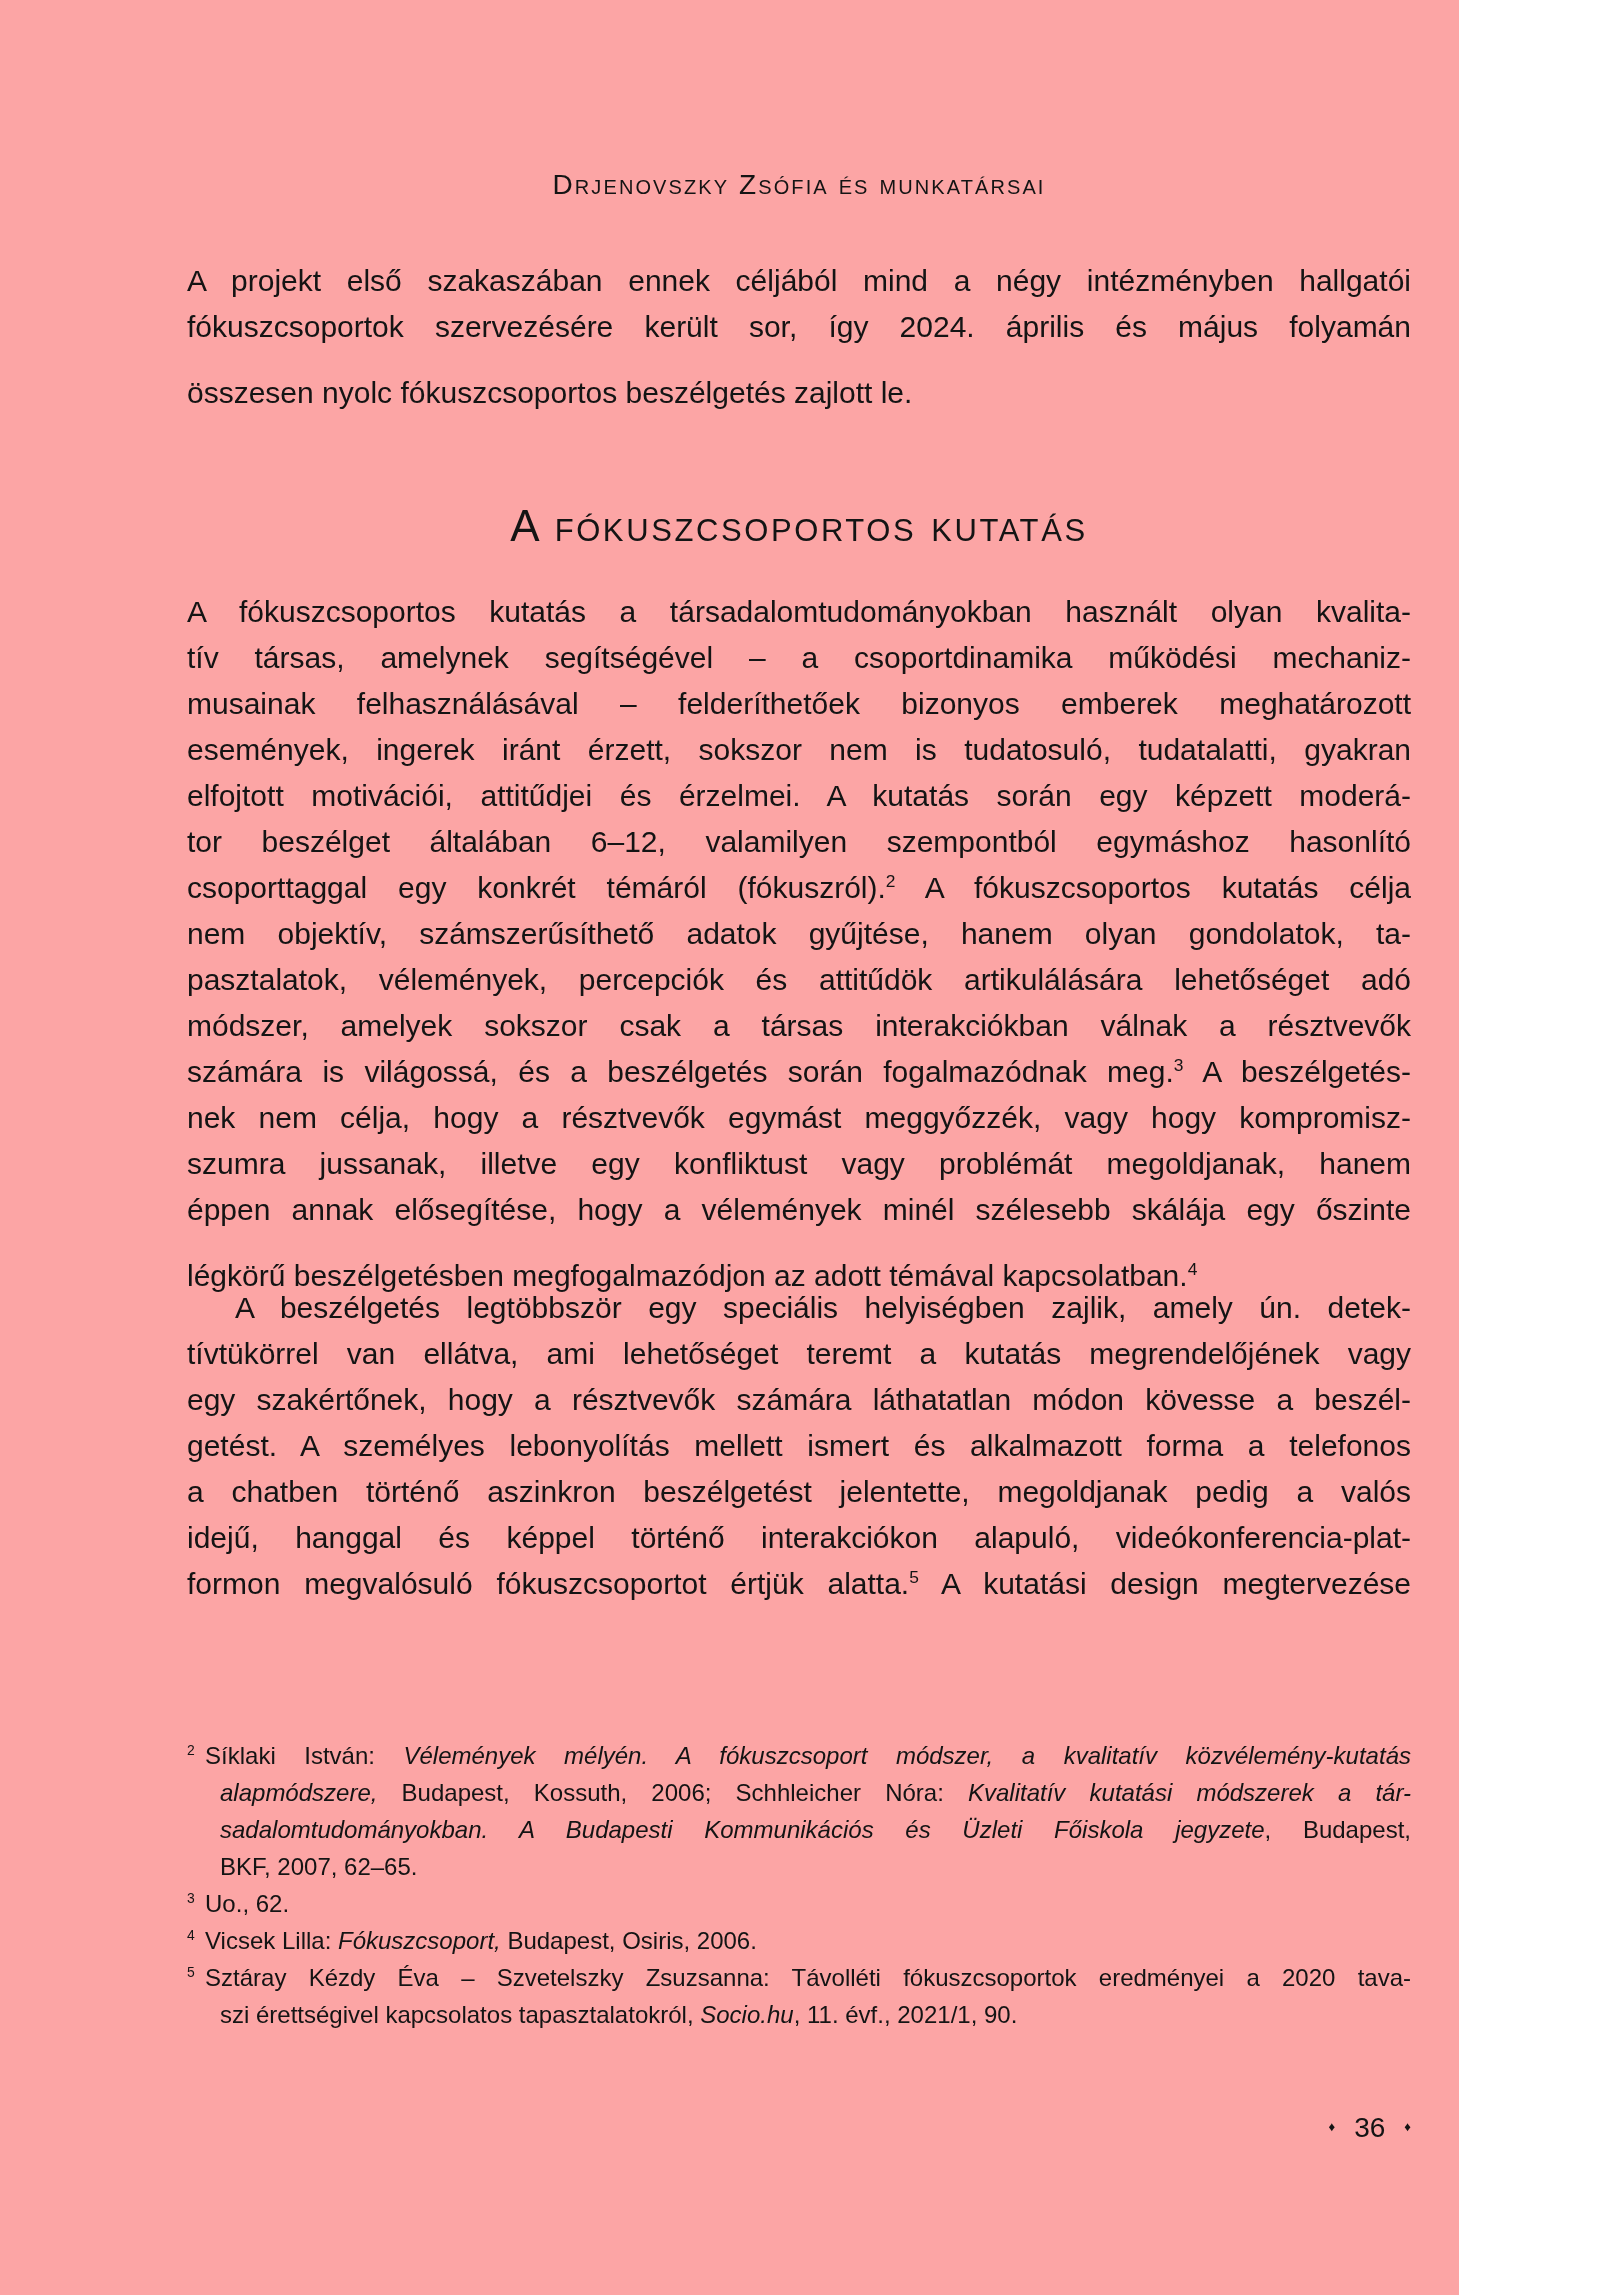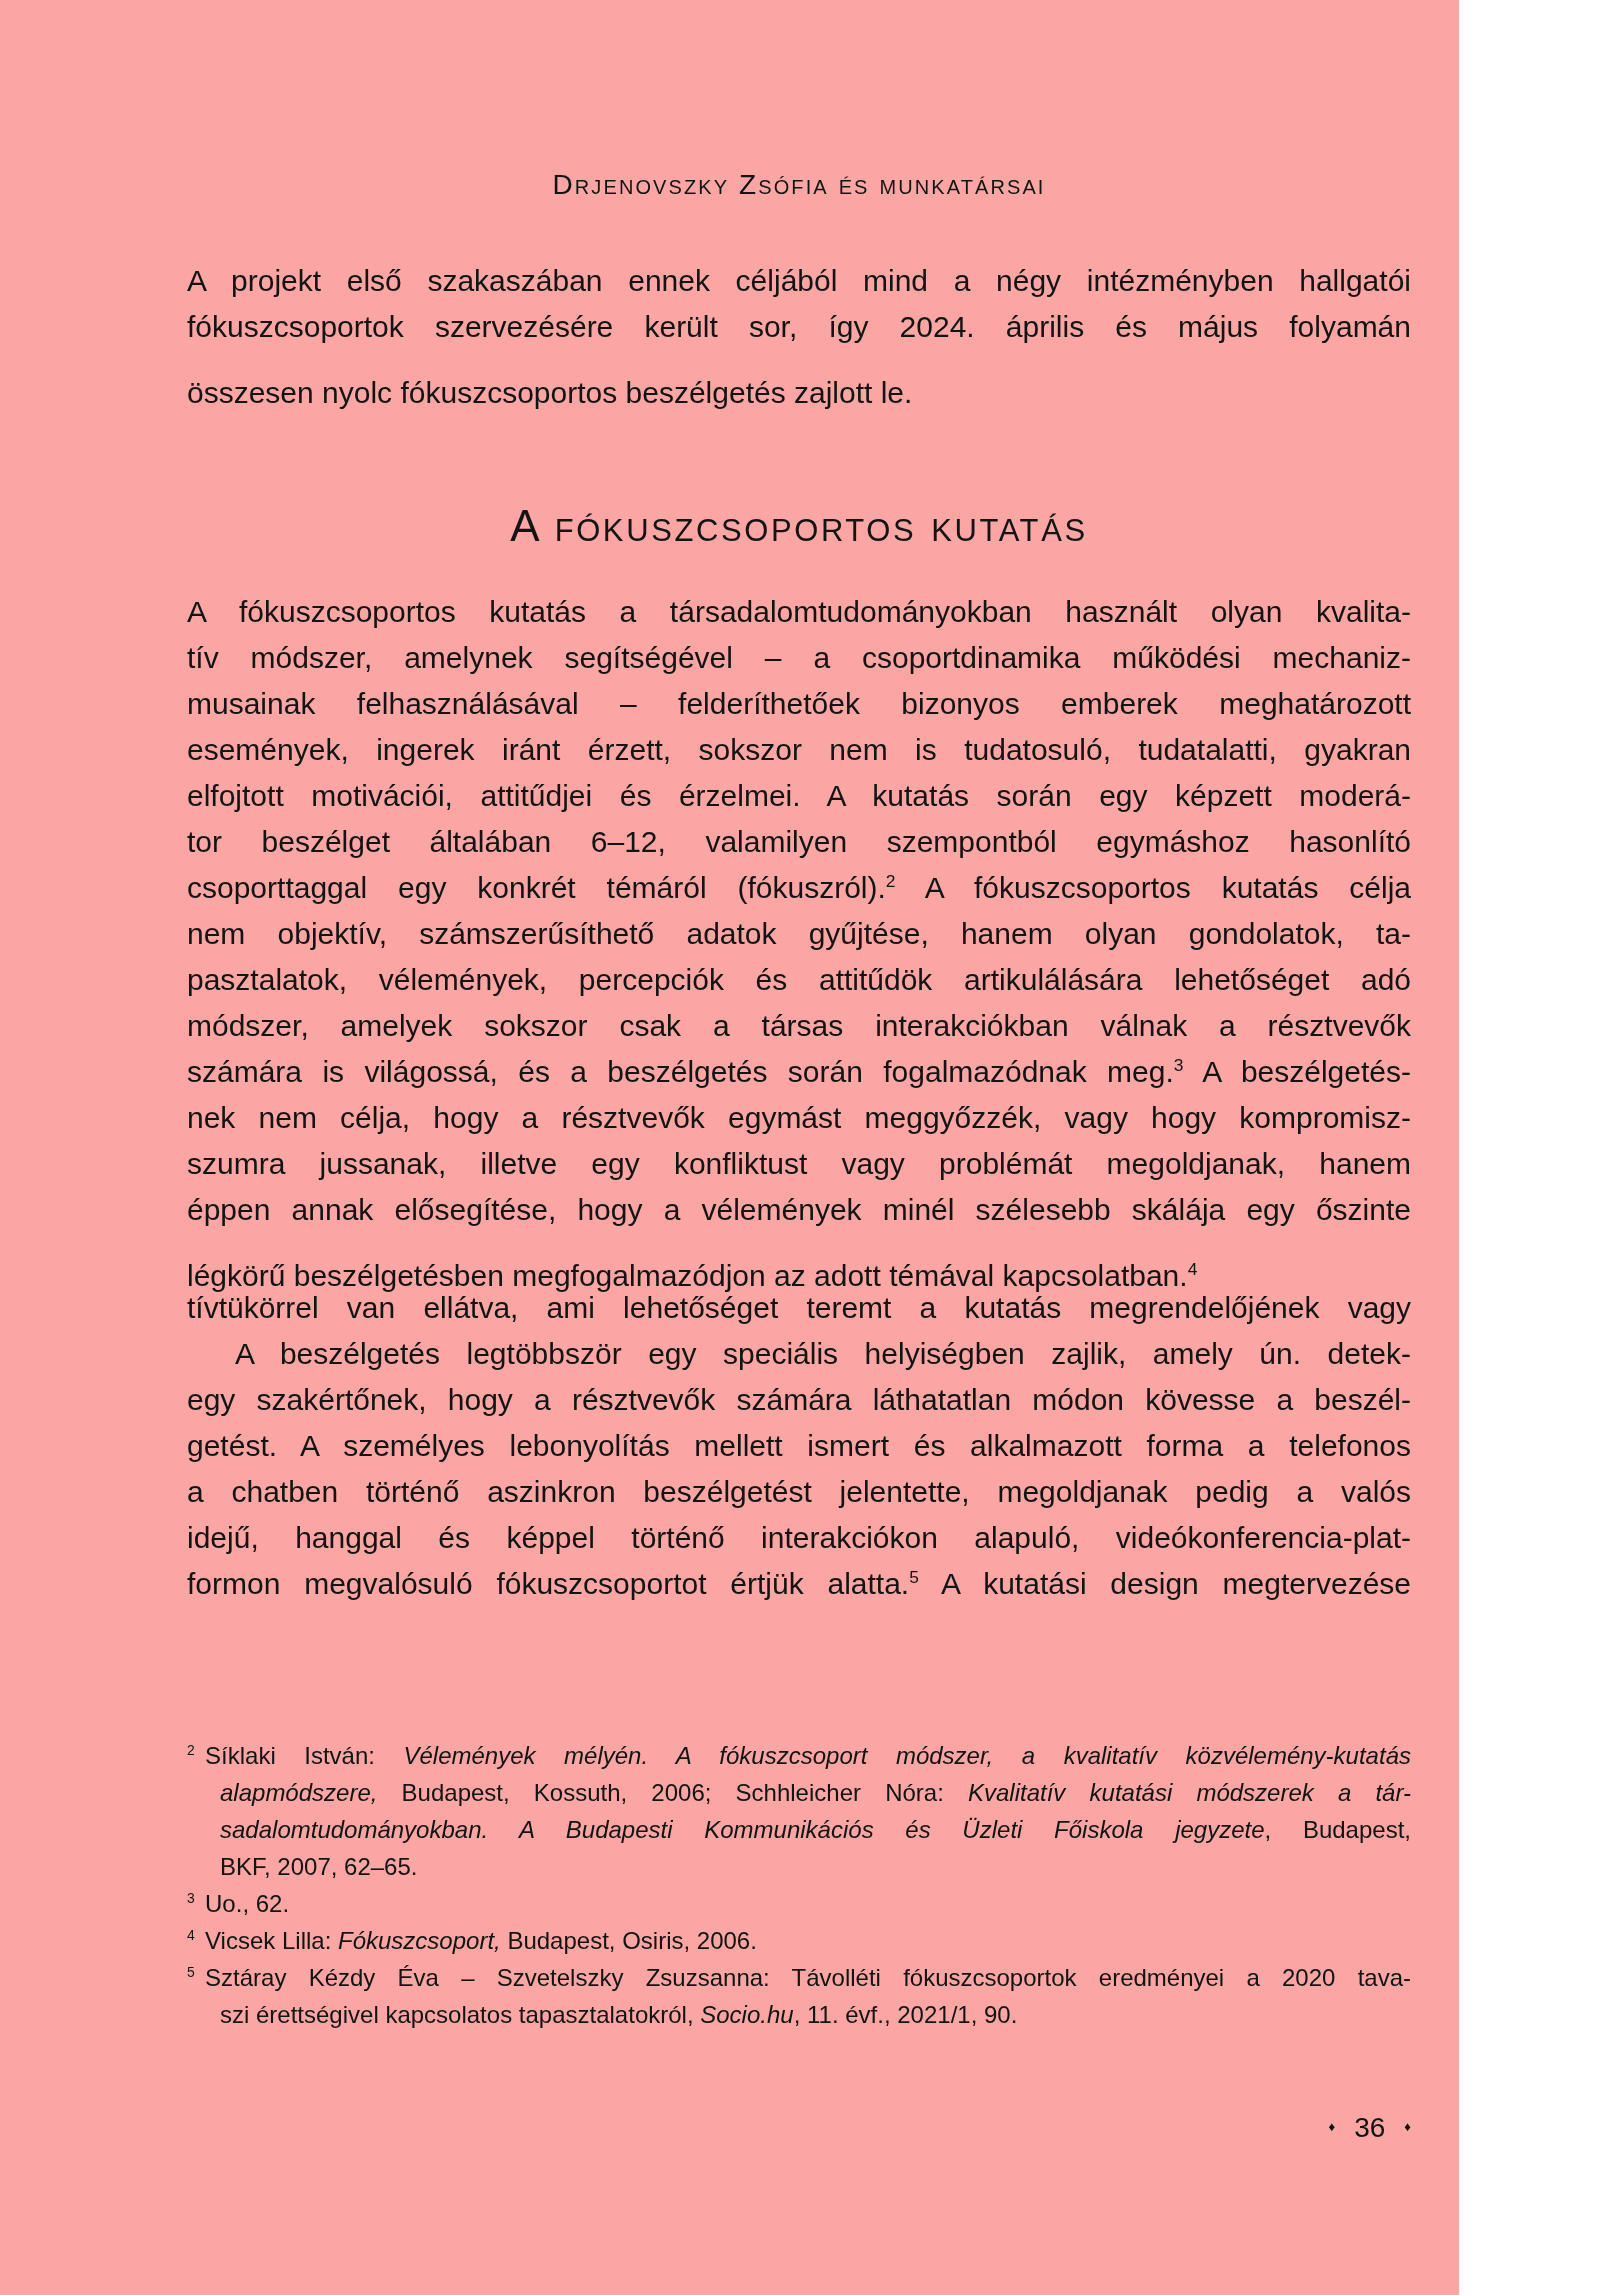--- a/index.html
+++ b/index.html
@@ -111,39 +111,39 @@
     <div class="para para-1">
       <div class="line">A projekt első szakaszában ennek céljából mind a négy intézményben hallgatói</div>
       <div class="line">fókuszcsoportok szervezésére került sor, így 2024. április és május folyamán</div>
       <div class="line last">összesen nyolc fókuszcsoportos beszélgetés zajlott le.</div>
     </div>
 
     <div class="section-heading">A fókuszcsoportos kutatás</div>
 
     <div class="para para-2">
       <div class="line">A fókuszcsoportos kutatás a társadalomtudományokban használt olyan kvalita-</div>
-      <div class="line">tív módszer, amelynek segítségével – a csoportdinamika működési mechaniz-</div>
+      <div class="line">tív társas, amelynek segítségével – a csoportdinamika működési mechaniz-</div>
       <div class="line">musainak felhasználásával – felderíthetőek bizonyos emberek meghatározott</div>
       <div class="line">események, ingerek iránt érzett, sokszor nem is tudatosuló, tudatalatti, gyakran</div>
       <div class="line">elfojtott motivációi, attitűdjei és érzelmei. A kutatás során egy képzett moderá-</div>
       <div class="line">tor beszélget általában 6–12, valamilyen szempontból egymáshoz hasonlító</div>
       <div class="line">csoporttaggal egy konkrét témáról (fókuszról).<sup>2</sup> A fókuszcsoportos kutatás célja</div>
       <div class="line">nem objektív, számszerűsíthető adatok gyűjtése, hanem olyan gondolatok, ta-</div>
       <div class="line">pasztalatok, vélemények, percepciók és attitűdök artikulálására lehetőséget adó</div>
       <div class="line">módszer, amelyek sokszor csak a társas interakciókban válnak a résztvevők</div>
       <div class="line">számára is világossá, és a beszélgetés során fogalmazódnak meg.<sup>3</sup> A beszélgetés-</div>
       <div class="line">nek nem célja, hogy a résztvevők egymást meggyőzzék, vagy hogy kompromisz-</div>
       <div class="line">szumra jussanak, illetve egy konfliktust vagy problémát megoldjanak, hanem</div>
       <div class="line">éppen annak elősegítése, hogy a vélemények minél szélesebb skálája egy őszinte</div>
       <div class="line last">légkörű beszélgetésben megfogalmazódjon az adott témával kapcsolatban.<sup>4</sup></div>
     </div>
 
     <div class="para para-3">
+      <div class="line indent">A beszélgetés legtöbbször egy speciális helyiségben zajlik, amely ún. detek-</div>
       <div class="line">tívtükörrel van ellátva, ami lehetőséget teremt a kutatás megrendelőjének vagy</div>
-      <div class="line indent">A beszélgetés legtöbbször egy speciális helyiségben zajlik, amely ún. detek-</div>
       <div class="line">egy szakértőnek, hogy a résztvevők számára láthatatlan módon kövesse a beszél-</div>
       <div class="line">getést. A személyes lebonyolítás mellett ismert és alkalmazott forma a telefonos</div>
       <div class="line">a chatben történő aszinkron beszélgetést jelentette, megoldjanak pedig a valós</div>
       <div class="line">idejű, hanggal és képpel történő interakciókon alapuló, videókonferencia-plat-</div>
       <div class="line">formon megvalósuló fókuszcsoportot értjük alatta.<sup>5</sup> A kutatási design megtervezése</div>
     </div>
 
     <div class="footnotes">
 
       <div class="footnote">

